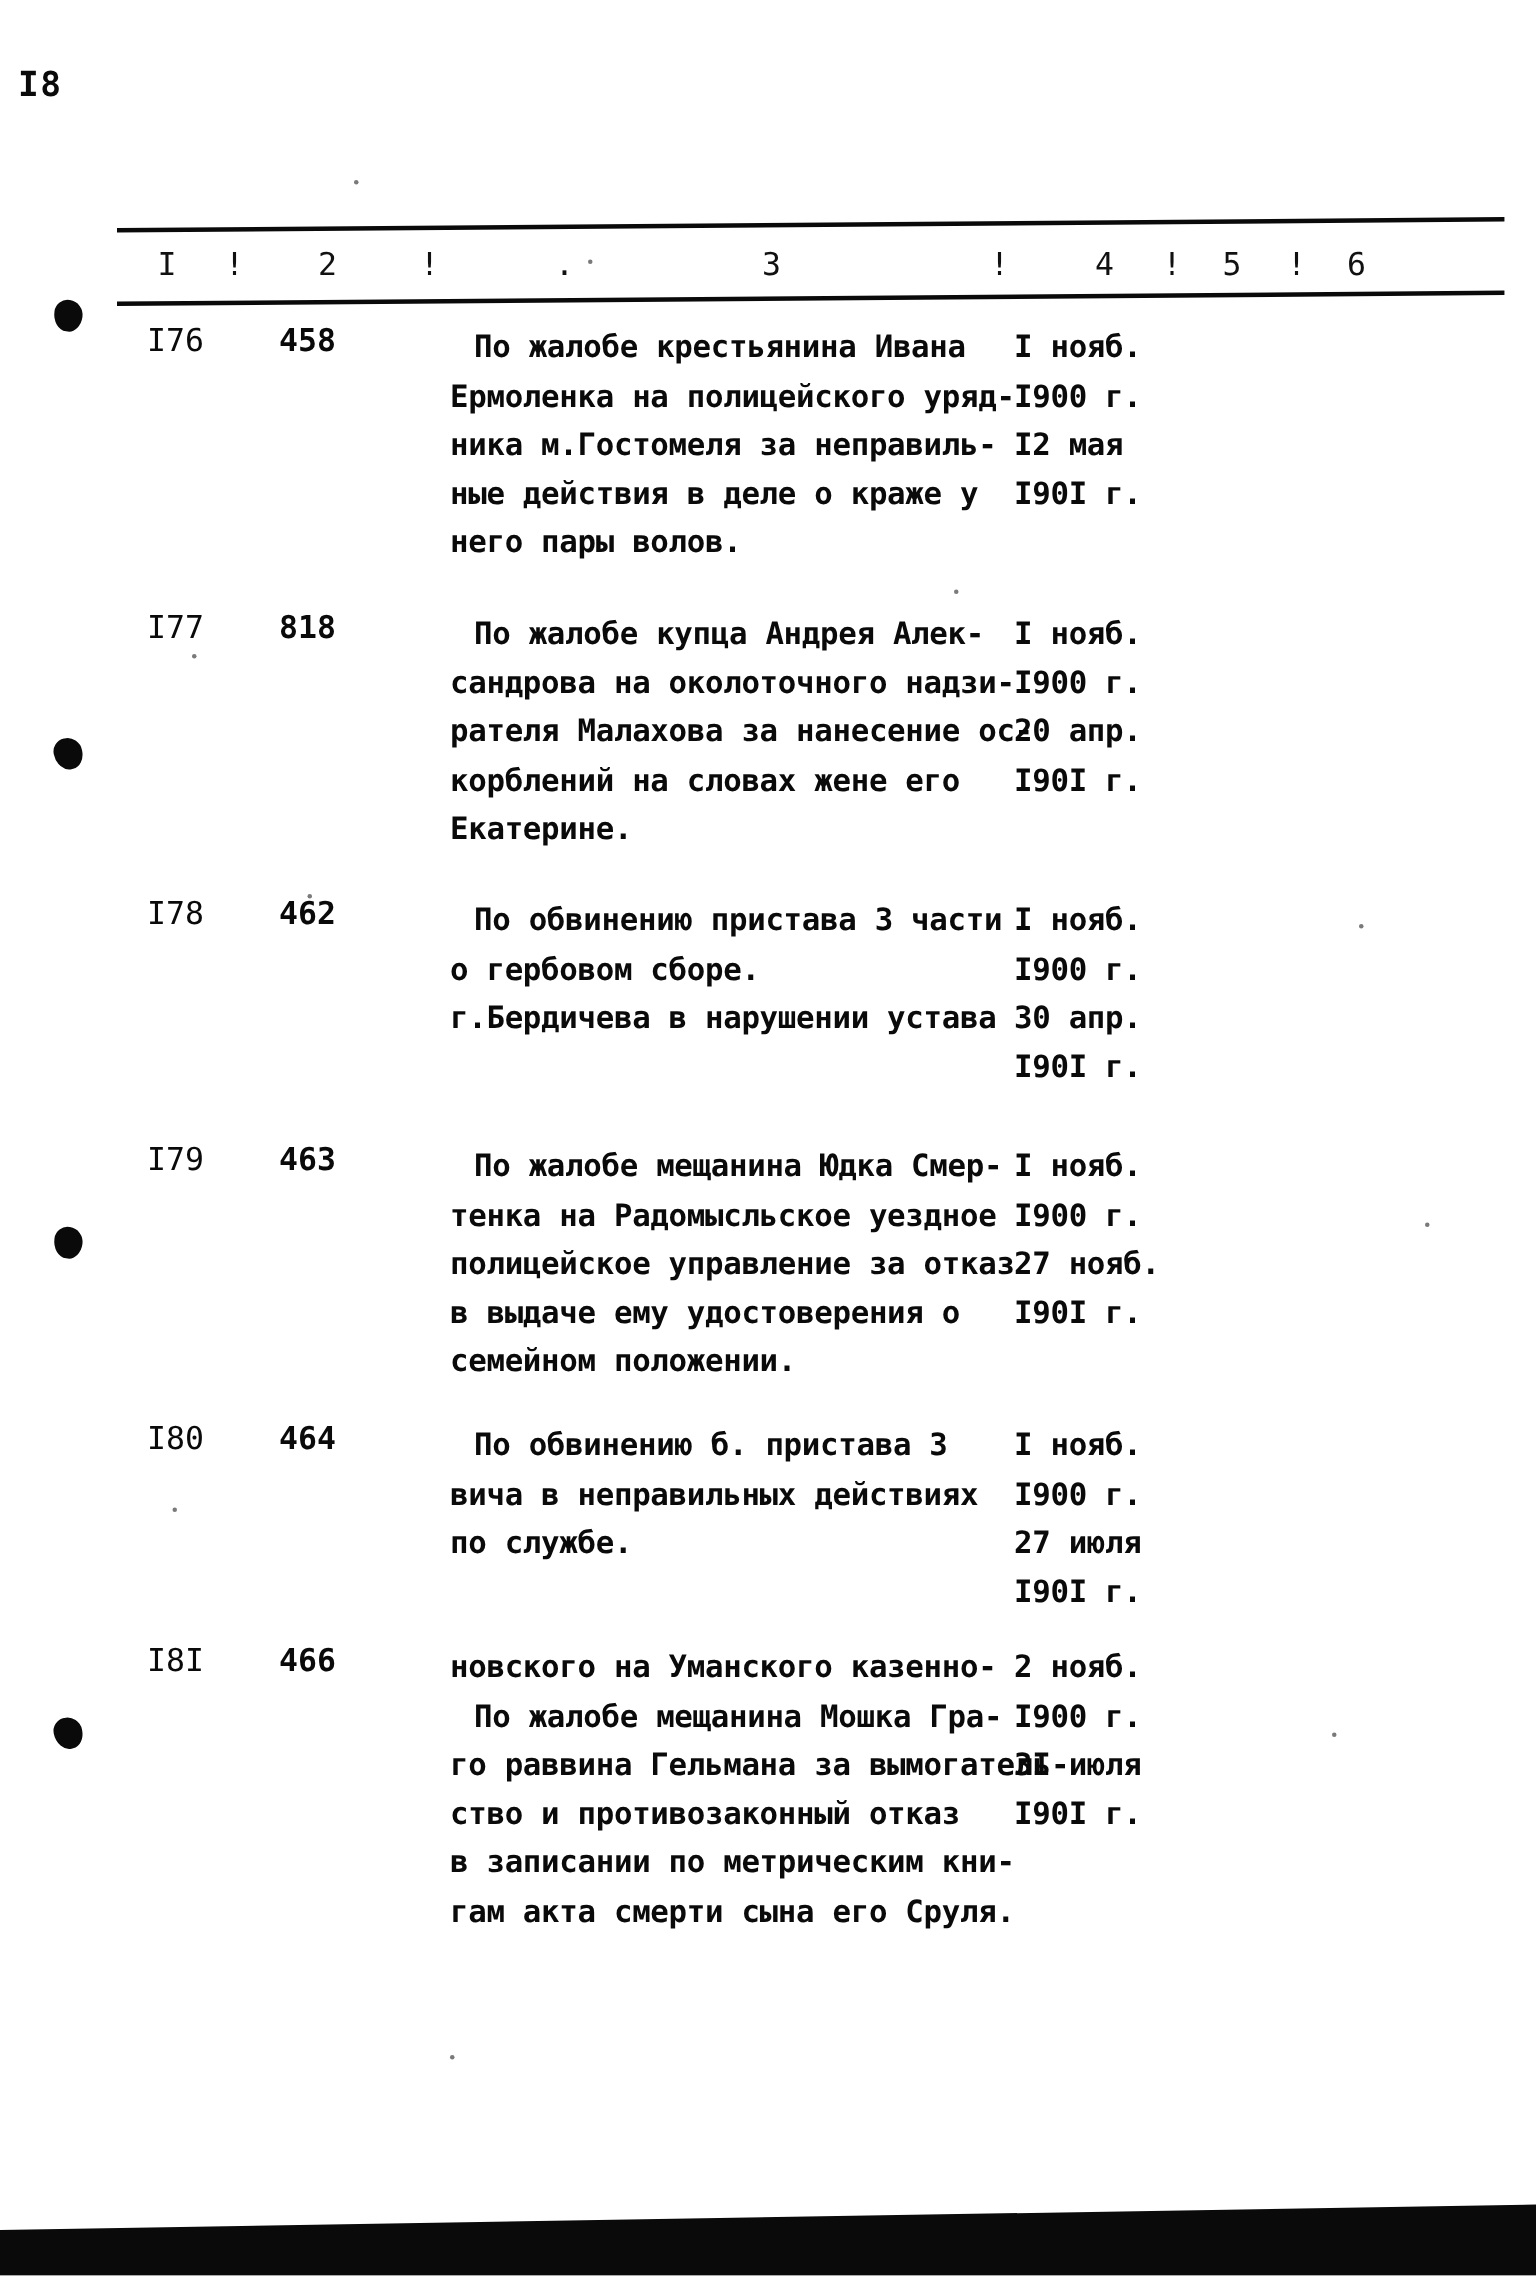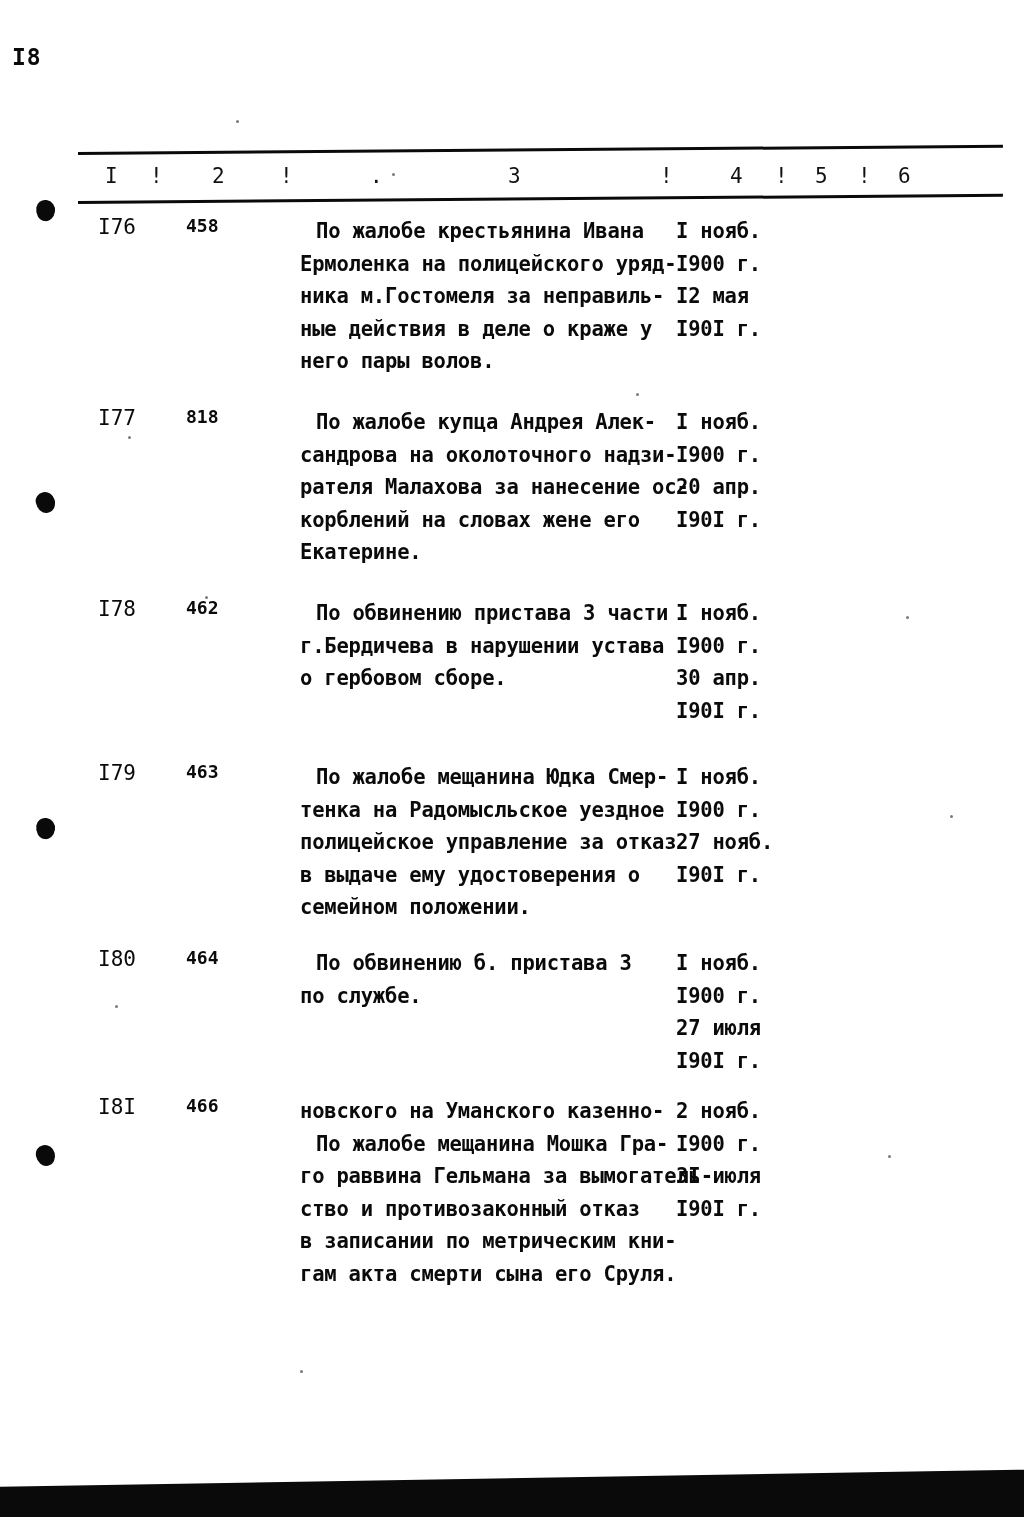--- a/index.html
+++ b/index.html
@@ -68,21 +68,21 @@
     top: 0;
     font-size: 21px;
     font-weight: normal;
     letter-spacing: 0px;
     white-space: nowrap;
   }
   .col-num2 {
     position: absolute;
     left: 186px;
     top: 0;
-    font-size: 18px;
+    font-size: 21px;
     font-weight: bold;
     white-space: nowrap;
   }
   .col-body {
     position: absolute;
     left: 300px;
     top: 0;
     width: 400px;
   }
   .col-dates {
@@ -198,22 +198,22 @@
           <div class="line">I900 г.</div>
           <div class="line">20 апр.</div>
           <div class="line">I90I г.</div>
         </div>
       </div>
       <div class="entry" style="top: 597px;">
         <div class="col-num1">I78</div>
         <div class="col-num2">462</div>
         <div class="col-body">
           <div class="line first">По обвинению пристава 3 части</div>
+          <div class="line">о гербовом сборе.</div>
           <div class="line">г.Бердичева в нарушении устава</div>
-          <div class="line">о гербовом сборе.</div>
         </div>
         <div class="col-dates">
           <div class="line">I нояб.</div>
           <div class="line">I900 г.</div>
           <div class="line">30 апр.</div>
           <div class="line">I90I г.</div>
         </div>
       </div>
       <div class="entry" style="top: 761px;">
         <div class="col-num1">I79</div>
@@ -230,20 +230,21 @@
           <div class="line">I900 г.</div>
           <div class="line">27 нояб.</div>
           <div class="line">I90I г.</div>
         </div>
       </div>
       <div class="entry" style="top: 947px;">
         <div class="col-num1">I80</div>
         <div class="col-num2">464</div>
         <div class="col-body">
           <div class="line first">По обвинению б. пристава 3</div>
+          <div class="line">вича в неправильных действиях</div>
           <div class="line">по службе.</div>
         </div>
         <div class="col-dates">
           <div class="line">I нояб.</div>
           <div class="line">I900 г.</div>
           <div class="line">27 июля</div>
           <div class="line">I90I г.</div>
         </div>
       </div>
       <div class="entry" style="top: 1095px;">

